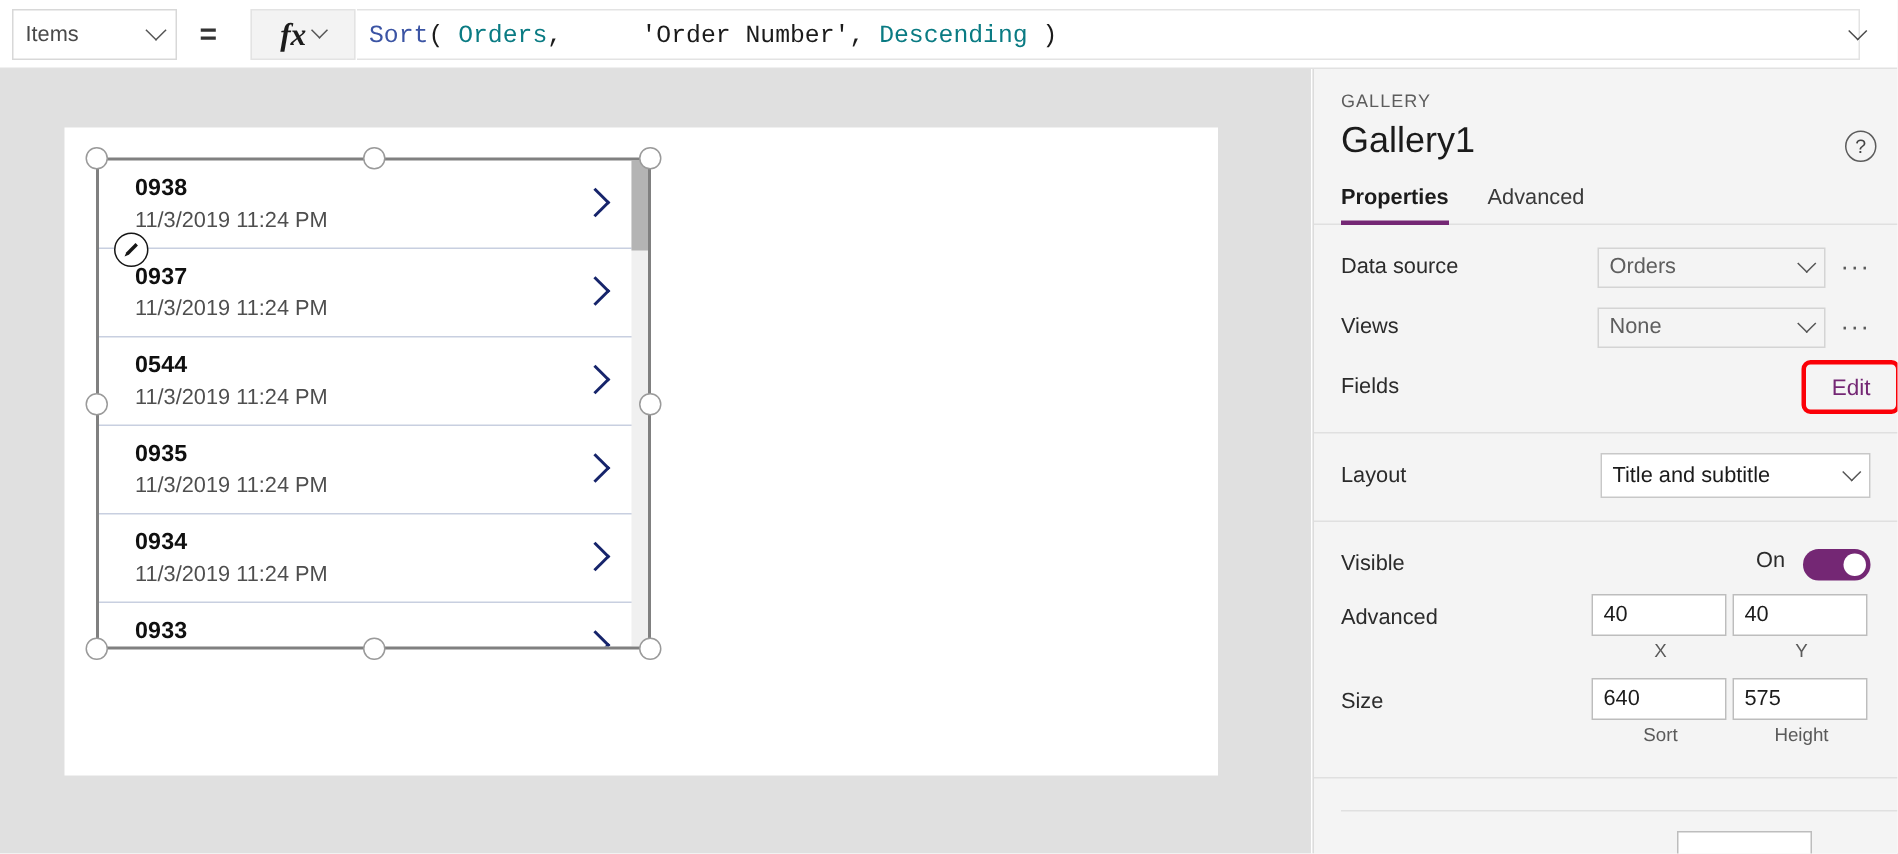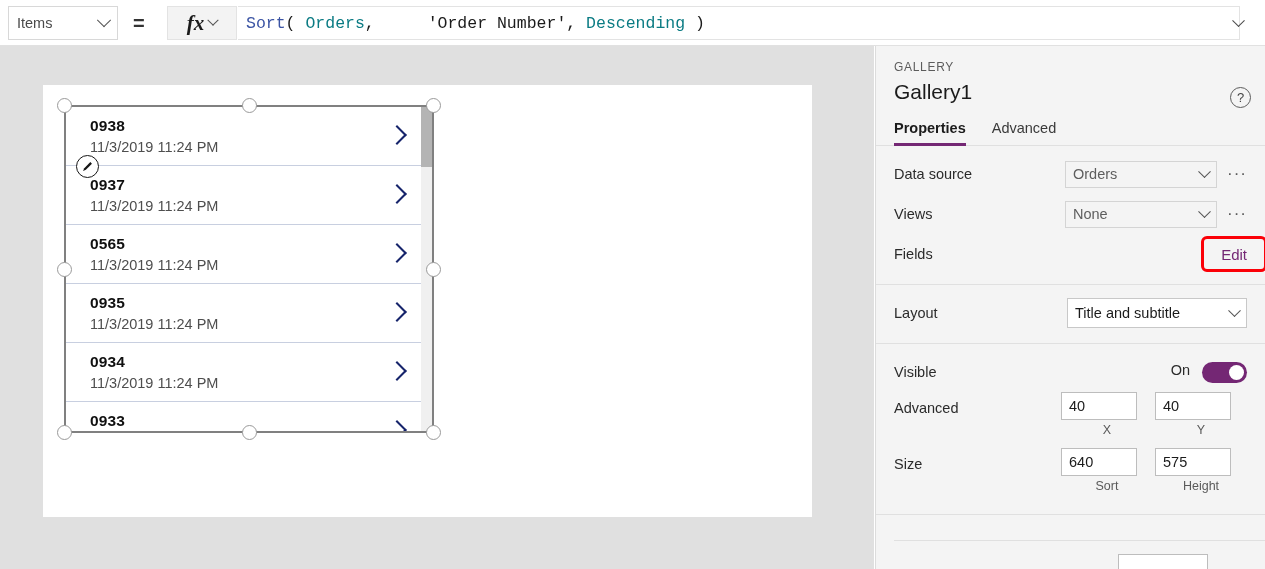--- a/index.html
+++ b/index.html
@@ -199,21 +199,21 @@
     width: 390px; height: 523px;
     background: #f4f4f4;
     border-left: 1px solid #dcdcdc;
     box-sizing: border-box;
   }
   .panel-head { position: relative; padding: 14px 18px 0 18px; }
   .panel-kicker {
     font-size: 12px; color: #5c5c5c; letter-spacing: 0.7px;
   }
   .panel-title {
-    font-size: 21px; color: #1b1b1b; margin-top: 6px;
+    font-size: 24px; color: #1b1b1b; margin-top: 6px;
   }
   .help-icon {
     position: absolute; right: 14px; top: 41px;
     width: 21px; height: 21px;
     border-radius: 50%;
     border: 1.3px solid #5c5c5c;
     box-sizing: border-box;
     display: flex; align-items: center; justify-content: center;
     font-size: 13px; color: #444;
     cursor: pointer;
@@ -304,21 +304,21 @@
     padding: 0 18px;
     display: flex; align-items: flex-start;
     height: 56px;
   }
   .numrow .plabel {
     font-size: 14.5px; color: #2b2b2b;
     flex: 1; padding-top: 8px;
   }
   .numcell { width: 92px; margin-left: 2px; }
   .numbox {
-    width: 76px; height: 28px;
+    width: 90px; height: 28px;
     background: #ffffff;
     border: 1px solid #bdbdbd;
     box-sizing: border-box;
     display: flex; align-items: center;
     padding: 0 7px;
     font-size: 14.5px; color: #1b1b1b;
     cursor: text;
   }
   .numcap {
     text-align: center;
@@ -376,21 +376,21 @@
             <div class="arrow"></div>
           </div>
 
           <div class="gallery-item">
             <div class="title">0937</div>
             <div class="subtitle">11/3/2019 11:24 PM</div>
             <div class="arrow"></div>
           </div>
 
           <div class="gallery-item">
-            <div class="title">0565</div>
+            <div class="title">0544</div>
             <div class="subtitle">11/3/2019 11:24 PM</div>
             <div class="arrow"></div>
           </div>
 
           <div class="gallery-item">
             <div class="title">0935</div>
             <div class="subtitle">11/3/2019 11:24 PM</div>
             <div class="arrow"></div>
           </div>
 

